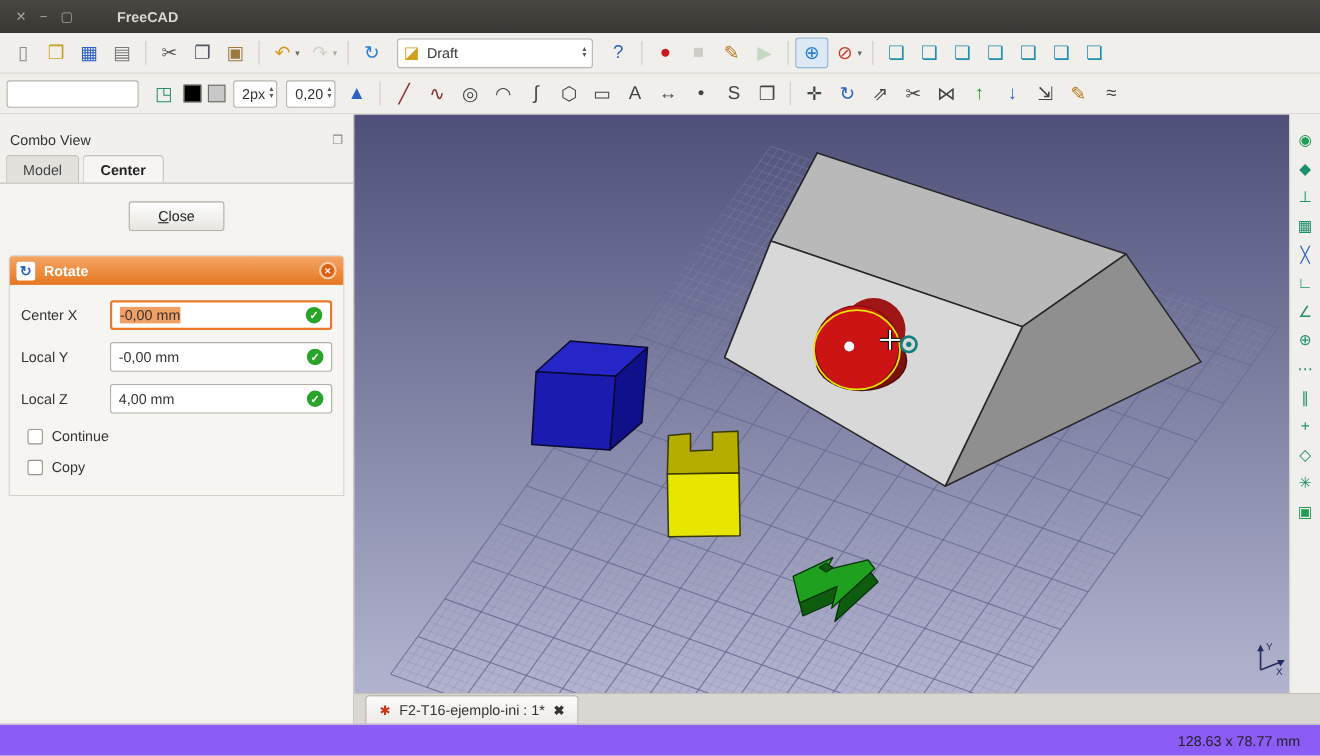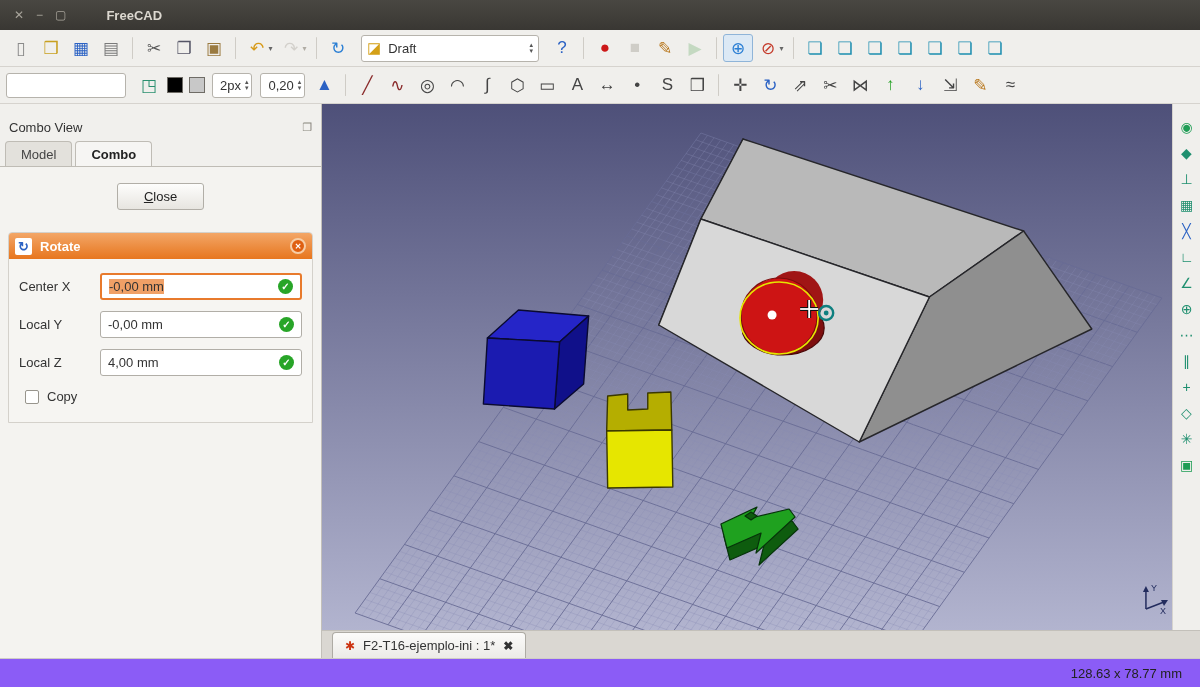--- a/index.html
+++ b/index.html
@@ -323,21 +323,21 @@
 
 <div class="main">
 
   <div class="combo-panel">
     <div class="panel-header">
       <span>Combo View</span>
       <span class="panel-float">❐</span>
     </div>
     <div class="tabs">
       <span class="tab">Model</span>
-      <span class="tab active">Combo</span>
+      <span class="tab active">Center</span>
     </div>
     <div class="panel-body">
       <button class="close-btn">Close</button>
 
       <div class="task-box">
         <div class="task-header">
           <span class="task-icon">↻</span>
           <span>Rotate</span>
           <span class="task-close">✕</span>
         </div>
@@ -355,20 +355,24 @@
               <span class="value">-0,00 mm</span>
               <span class="check-icon">✓</span>
             </span>
           </div>
           <div class="field-row">
             <span class="field-label">Local Z</span>
             <span class="field-input">
               <span class="value">4,00 mm</span>
               <span class="check-icon">✓</span>
             </span>
+          </div>
+          <div class="checkbox-row">
+            <span class="checkbox"></span>
+            <span>Continue</span>
           </div>
           <div class="checkbox-row">
             <span class="checkbox"></span>
             <span>Copy</span>
           </div>
         </div>
       </div>
     </div>
   </div>
 

